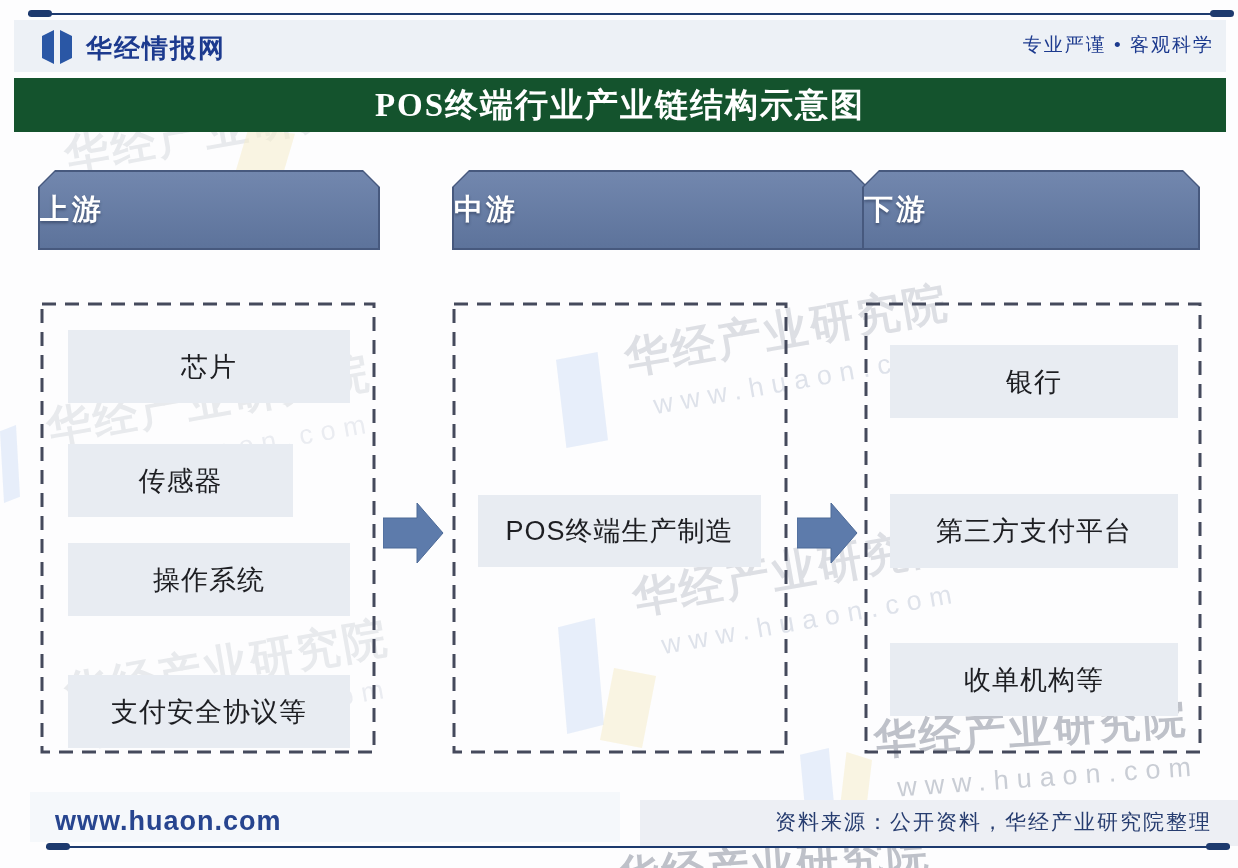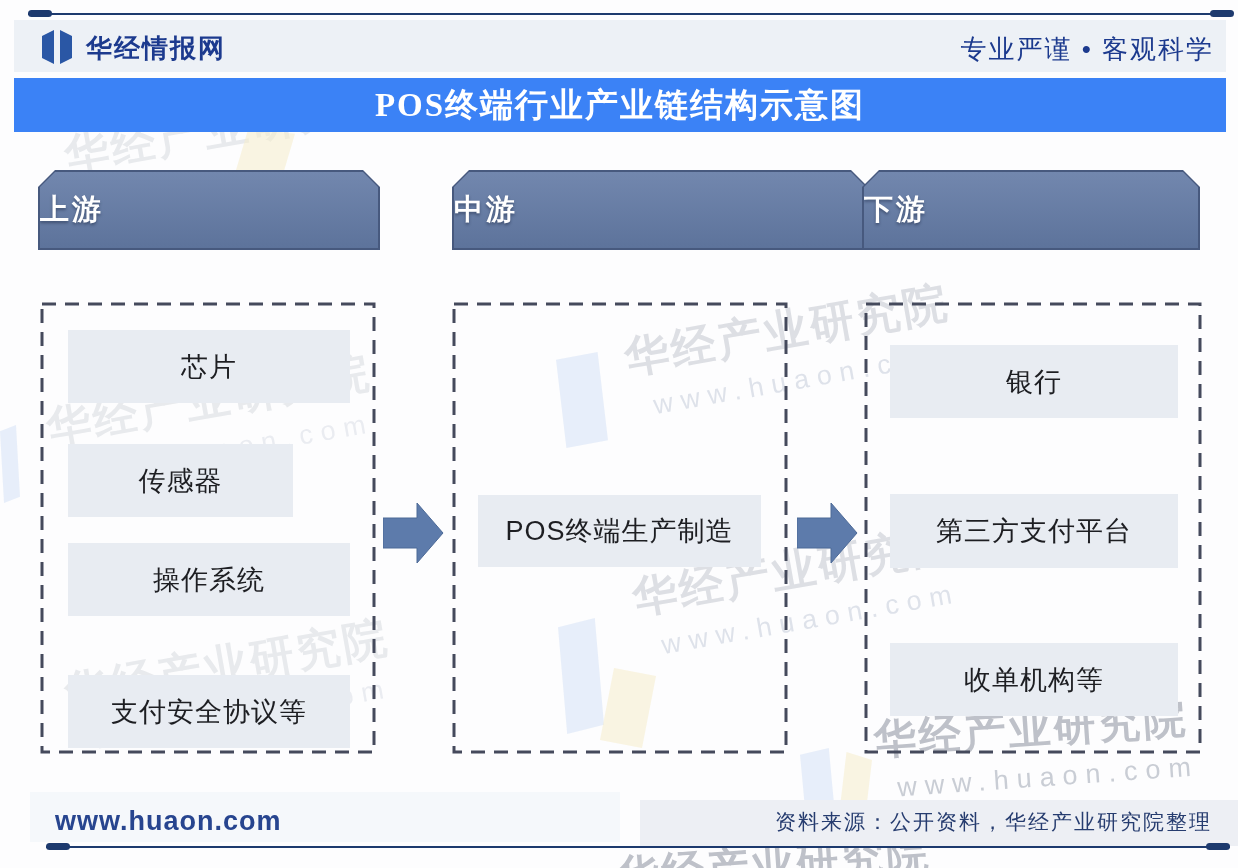--- a/index.html
+++ b/index.html
@@ -8,25 +8,25 @@
     background:#fdfdfe;
     font-family:"Liberation Sans","DejaVu Sans",sans-serif;
   }
   
   .rule{position:absolute;height:2px;background:#1d3a6e;}
   .rule-cap{position:absolute;width:24px;height:7px;border-radius:4px;background:#1d3a6e;}
   
   .header-strip{position:absolute;left:14px;top:20px;width:1212px;height:52px;background:#edf1f6;}
   .brand{position:absolute;left:40px;top:28px;display:flex;align-items:flex-end;gap:12px;}
   .brand-name{font-size:26px;font-weight:bold;color:#1c3a8e;letter-spacing:2px;}
-  .tagline{position:absolute;top:32px;right:24px;font-size:26px;color:#1c3a8e;letter-spacing:2px;}
+  .tagline{position:absolute;top:32px;right:24px;font-size:19px;color:#1c3a8e;letter-spacing:2px;}
   
   .title-bar{
     position:absolute;left:14px;top:78px;width:1212px;height:54px;
-    background:#3b82f6;display:flex;align-items:center;justify-content:center;
+    background:#14532d;display:flex;align-items:center;justify-content:center;
   }
   .title-bar span{
     color:#ffffff;font-size:33px;font-weight:bold;letter-spacing:2px;
     font-family:"Liberation Serif","DejaVu Serif",serif;
   }
   
   .col-header{position:absolute;top:170px;height:80px;}
   .col-header .outer{
     position:absolute;inset:0;background:#47597e;
     clip-path:polygon(17px 0,calc(100% - 17px) 0,100% 17px,100% 100%,0 100%,0 17px);

